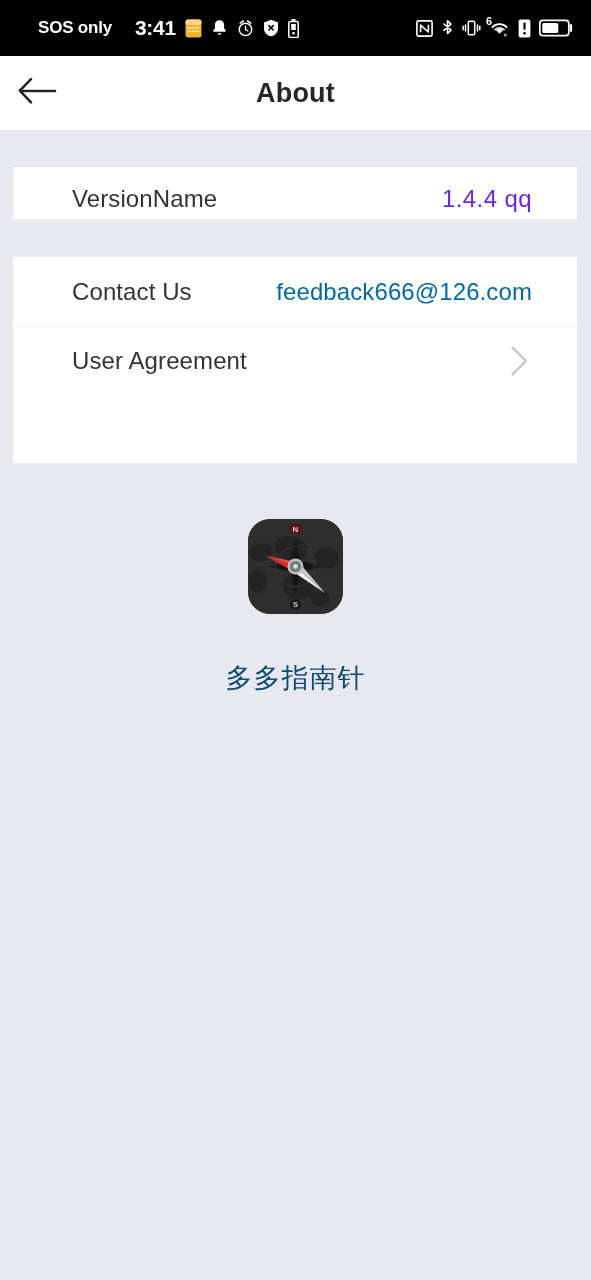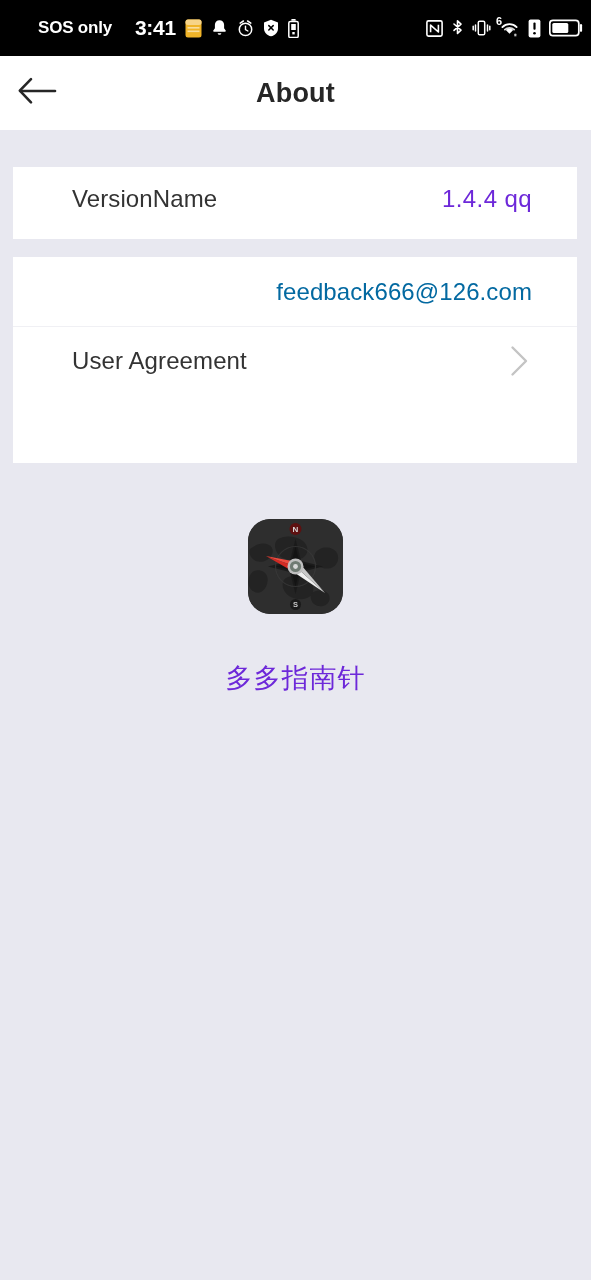--- a/index.html
+++ b/index.html
@@ -10,21 +10,21 @@
     overflow:hidden;
   }
   .phone { position:relative; width:591px; height:1280px; background:#e8e8f0; }
 
   
   .statusbar {
     position:absolute; top:0; left:0;
     width:591px; height:56px;
     background:#000;
     display:flex; align-items:center;
-    padding:0 8px 0 38px;
+    padding:0 18px 0 38px;
     color:#fff;
   }
   .sb-left { display:flex; align-items:center; gap:9px; flex:1; }
   .sb-carrier { font-size:17px; font-weight:600; letter-spacing:-0.2px; }
   .sb-time { font-size:21px; font-weight:600; letter-spacing:-0.3px; margin-left:14px; }
   .sb-right { display:flex; align-items:center; gap:8px; }
   .sb-ico { display:inline-flex; align-items:center; justify-content:center; }
 
   
   .header {
@@ -43,21 +43,21 @@
     display:flex; align-items:center; justify-content:center;
     font-size:27px; color:#262626; font-weight:700; letter-spacing:0.2px;
     pointer-events:none;
   }
 
   
   .card {
     position:absolute; left:13px; width:564px;
     background:#fff;
   }
-  #card-version { top:167px; height:72px; }
+  #card-version { top:167px; height:52px; }
   #card-links   { top:257px; height:206px; }
 
   .row {
     position:relative;
     height:69px;
     display:flex; align-items:center;
     padding:0 45px 0 59px;
   }
   #card-version .row { height:64px; }
   .row + .row::before {
@@ -78,21 +78,21 @@
   
   .app-icon {
     position:absolute; left:248px; top:519px;
     width:95px; height:95px;
     border-radius:22px; overflow:hidden;
     background:#2b2b2b;
   }
   .app-name {
     position:absolute; left:0; right:0; top:660px;
     text-align:center;
-    font-size:27px; color:#6d28d9; letter-spacing:1px;
+    font-size:27px; color:#0c4a6e; letter-spacing:1px;
   }
 </style>
 </head>
 <body>
 
 <div class="phone">
 
   <div class="statusbar">
     <div class="sb-left">
       <span class="sb-carrier">SOS only</span>
@@ -203,20 +203,21 @@
   <div class="card" id="card-version">
     <div class="row">
       <span class="row-label">VersionName</span>
       <span class="row-value">1.4.4  qq</span>
     </div>
   </div>
 
   <div class="card" id="card-links">
 
     <div class="row">
+      <span class="row-label">Contact Us</span>
       <span class="row-link">feedback666@126.com</span>
     </div>
 
 
     <div class="row">
       <span class="row-label">User Agreement</span>
       <span class="chev">
         <svg width="26" height="34" viewBox="0 0 26 34">
           <path d="M6.5 3.5 20 17 6.5 30.5" stroke="#c4c4c4" stroke-width="2.4" fill="none" stroke-linecap="round" stroke-linejoin="round"></path>
         </svg>

